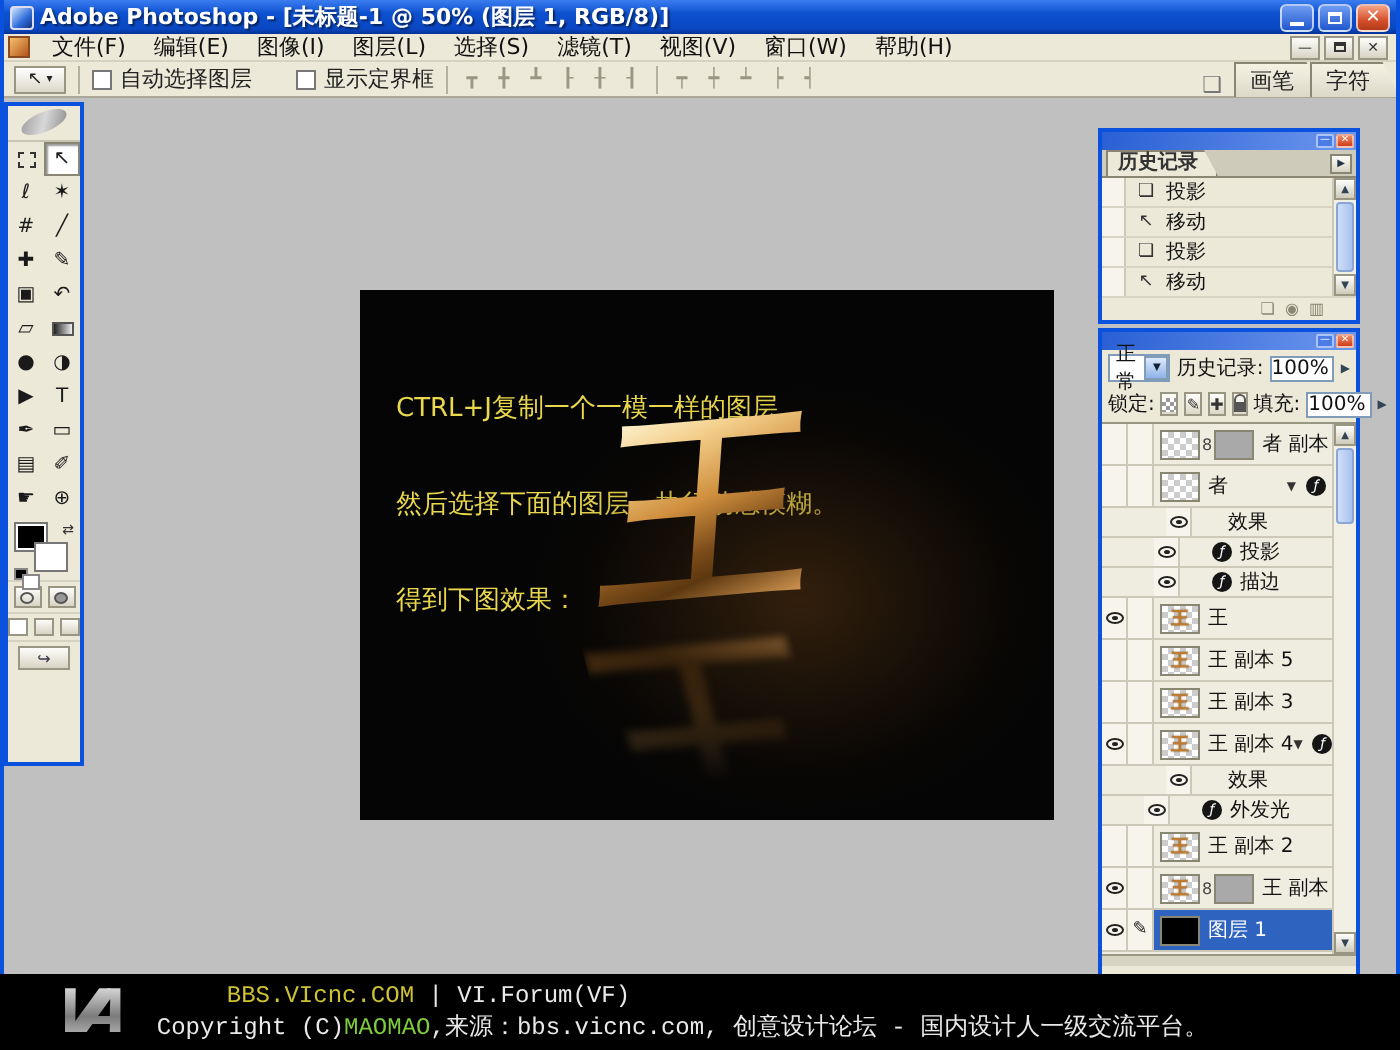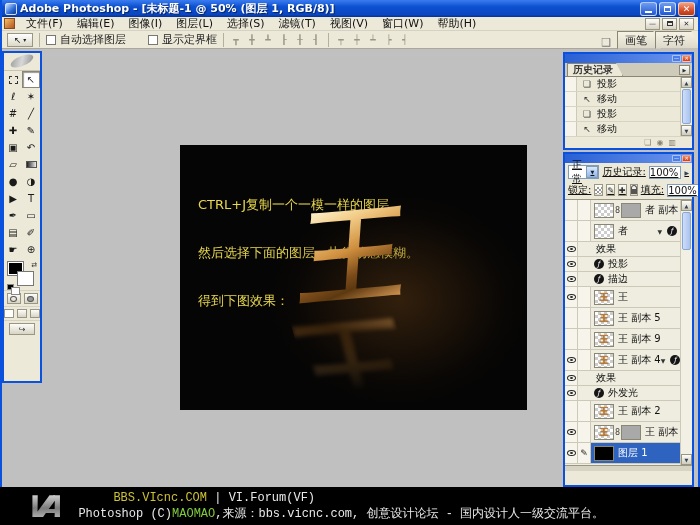--- a/index.html
+++ b/index.html
@@ -80,21 +80,21 @@
     background:linear-gradient(160deg,#fdf4d2 4%,#f3cd89 22%,#cf8f3e 45%,#7c4c1a 64%,#5c3810 74%,#d79a55 95%);
     -webkit-background-clip:text; background-clip:text; color:transparent; }
   .gold-reflect { position:absolute; left:122px; top:168px; font-size:104px; line-height:1; font-weight:bold;
     transform:scaleY(-1) rotate(5deg) skewX(-9deg); filter:blur(2px); opacity:0.55;
     background:linear-gradient(160deg,#fdf4d2 4%,#f3cd89 22%,#cf8f3e 45%,#7c4c1a 64%,#5c3810 74%,#d79a55 95%);
     -webkit-background-clip:text; background-clip:text; color:transparent;
     -webkit-mask-image:linear-gradient(to top, rgba(0,0,0,0.9) 10%, transparent 75%);
             mask-image:linear-gradient(to top, rgba(0,0,0,0.9) 10%, transparent 75%); }
 
   
-  .panel { position:absolute; left:561px; width:131px; background:#ece9d8; border:2px solid #0a52dd; }
+  .panel { position:absolute; left:547px; width:131px; background:#ece9d8; border:2px solid #0a52dd;margin-top:12px; }
   #history-panel { top:3px; height:98px; }
   #layers-panel { top:103px; height:335px; }
   .phdr { height:9px; background:linear-gradient(90deg,#2a60d4,#6d97ee); display:flex; justify-content:flex-end; align-items:center; gap:1px; padding:1px; }
   .pbtn { width:9px; height:7px; border-radius:1px; display:flex; align-items:center; justify-content:center; font-size:5px; color:#fff; line-height:1; }
   .pbtn.p-min { background:#4a7de8; border:1px solid #ffffff88; }
   .pbtn.p-close { background:linear-gradient(#ef8a63,#cf3d1c); border:1px solid #ffffff88; font-weight:bold; }
   .ptabs { display:flex; align-items:flex-end; height:14px; background:#cfcbba; padding-left:2px; border-bottom:1px solid #8a8674; position:relative; }
   .ptab { font-size:10px; line-height:12px; padding:0 9px 0 5px; border:1px solid #8a8674; border-bottom:none; margin-right:-5px;
     clip-path:polygon(0 0, calc(100% - 7px) 0, 100% 100%, 0 100%); background:#d4d0bc; color:#333; white-space:nowrap; }
   .ptab.active { background:#ece9d8; font-weight:bold; position:relative; z-index:2; }
@@ -109,39 +109,39 @@
   .hlbl { font-size:10px; color:#111; }
   .scrollv { position:absolute; right:0; top:0; bottom:0; width:12px; background:#f2f0e4; border-left:1px solid #cdc9b8;
     display:flex; flex-direction:column; justify-content:space-between; align-items:center; }
   .sarr { width:11px; height:11px; background:linear-gradient(#fdfdfa,#cfcbbb); border:1px solid #9a9684; font-size:5px;
     display:flex; align-items:center; justify-content:center; color:#345; }
   .sthumb { width:9px; flex:1; margin:1px 0; background:linear-gradient(90deg,#cfdef8,#a8c2ee); border:1px solid #8aa6d4; border-radius:2px; }
   .hfoot { height:12px; border-top:1px solid #aca899; background:#ece9d8; display:flex; justify-content:flex-end; align-items:center; gap:5px; padding-right:16px; }
   .hfbtn { font-size:8px; color:#8a8674; line-height:1; }
 
   
-  .lctl { height:18px; display:flex; align-items:center; gap:3px; padding:5px 3px; font-size:10px; color:#111;text-decoration:underline; }
+  .lctl { height:18px; display:flex; align-items:center; gap:3px; padding:5px 3px; font-size:10px; color:#111; }
   .combo { width:54px; height:14px; background:#fff; border:1px solid #7f9db9; display:flex; align-items:center; }
   .combo-txt { flex:1; padding-left:3px; font-size:10px; }
   .combo-btn { width:12px; height:12px; background:linear-gradient(#dce9fb,#90b4e8); border:1px solid #7f9db9; font-size:5px;
     display:flex; align-items:center; justify-content:center; color:#123; }
   .vlbl { font-size:10px; white-space:nowrap; }
   .vbox { width:33px; height:13px; background:#fff; border:1px solid #7f9db9; font-size:10px; display:flex; align-items:center; justify-content:flex-end; padding-right:2px; }
   .spin { font-size:6px; color:#345; }
   .lockico { width:13px; height:12px; border:1px solid #9a9684; background:linear-gradient(#fdfdfa,#dcd8c8); display:flex; align-items:center; justify-content:center; font-size:8px; color:#333; }
   .mini-checker { width:7px; height:7px; background-image:linear-gradient(45deg,#999 25%,transparent 25%,transparent 75%,#999 75%),linear-gradient(45deg,#999 25%,#fff 25%,#fff 75%,#999 75%); background-size:4px 4px; background-position:0 0,2px 2px; }
   .padlock { width:6px; height:5px; background:#555; position:relative; margin-top:3px; }
   .padlock::before { content:''; position:absolute; left:0px; top:-4px; width:4px; height:4px; border:1px solid #555; border-bottom:none; border-radius:3px 3px 0 0; }
 
   
   .llist { position:relative; height:266px; background:#efede0; border-top:1px solid #9a9684; overflow:hidden; }
   .lrows { margin-right:12px; }
   .lrow { display:flex; align-items:center; border-bottom:1px solid #cdc9b8; background:#efede0; }
   .lrow.full { height:21px; }
-  .lrow.fx { height:15px; }
+  .lrow.fx { height:15px;justify-content:center; }
   .lrow.sel { background:#2f63c0; }
   .lrow.sel .lname { color:#fff; }
   .g1, .g2 { width:13px; height:100%; background:#f7f5eb; border-right:1px solid #cdc9b8; flex:none; display:flex; align-items:center; justify-content:center; }
   .eye { width:9px; height:6px; border:1px solid #222; border-radius:50%; position:relative; }
   .eye::after { content:''; position:absolute; left:2px; top:1px; width:3px; height:2px; background:#222; border-radius:50%; }
   .gbrush { font-size:9px; color:#222; }
   .lthumb { width:20px; height:15px; border:1px solid #8a8674; margin-left:3px; flex:none; display:flex; align-items:center; justify-content:center; }
   .checker { background-image:linear-gradient(45deg,#ccc 25%,transparent 25%,transparent 75%,#ccc 75%),linear-gradient(45deg,#ccc 25%,#fff 25%,#fff 75%,#ccc 75%); background-size:6px 6px; background-position:0 0,3px 3px; }
   .lthumb.black { background:#000; }
   .goldmark { font-size:9px; font-weight:bold; color:#c07a2e; text-shadow:0 0 1px #7a4a12; }
@@ -496,21 +496,21 @@
                 </span>
               <span class="lname">王 副本 5</span>
             </div>
 
             <div class="lrow full">
               <span class="g1"></span>
               <span class="g2"></span>
               <span class="lthumb checker">
                   <span class="goldmark">王</span>
                 </span>
-              <span class="lname">王 副本 9</span>
+              <span class="lname">王 副本 3</span>
             </div>
 
             <div class="lrow full">
               <span class="g1">
                   <i class="eye"></i>
                 </span>
               <span class="g2"></span>
               <span class="lthumb checker">
                   <span class="goldmark">王</span>
                 </span>
@@ -585,17 +585,17 @@
     </div>
   </div>
 
   <div class="footer">
     <span class="valogo">VA</span>
     <span class="ftext">
       <span class="fline1">
         <span class="fy">BBS.VIcnc.COM</span><span class="fw"> | </span><span class="fw">VI.Forum(VF)</span>
       </span>
       <span class="fline2 fw">
-        <span class="fw">Photoshop (C)</span><span class="fg2">MAOMAO</span><span class="fw">,来源：bbs.vicnc.com, 创意设计论坛 - 国内设计人一级交流平台。</span>
+        <span class="fw">Copyright (C)</span><span class="fg2">MAOMAO</span><span class="fw">,来源：bbs.vicnc.com, 创意设计论坛 - 国内设计人一级交流平台。</span>
       </span>
     </span>
   </div>
 </div>
 
 </body></html>

